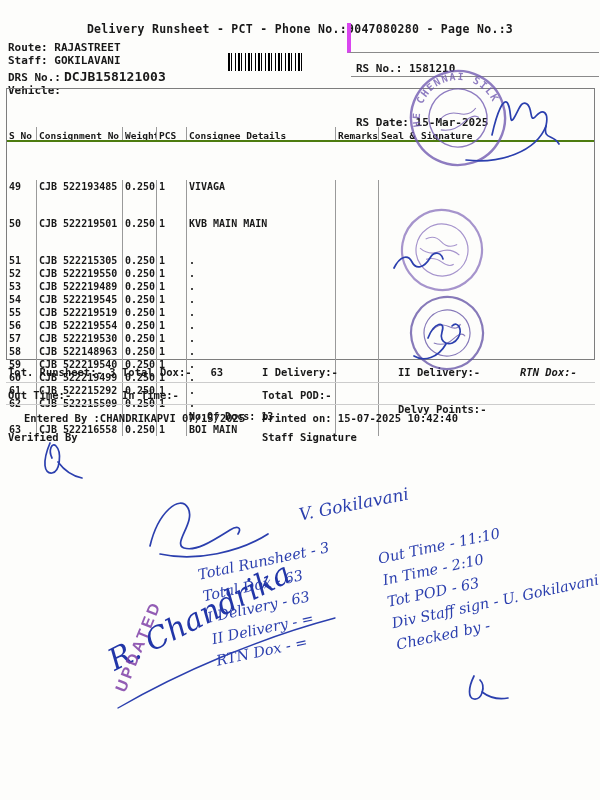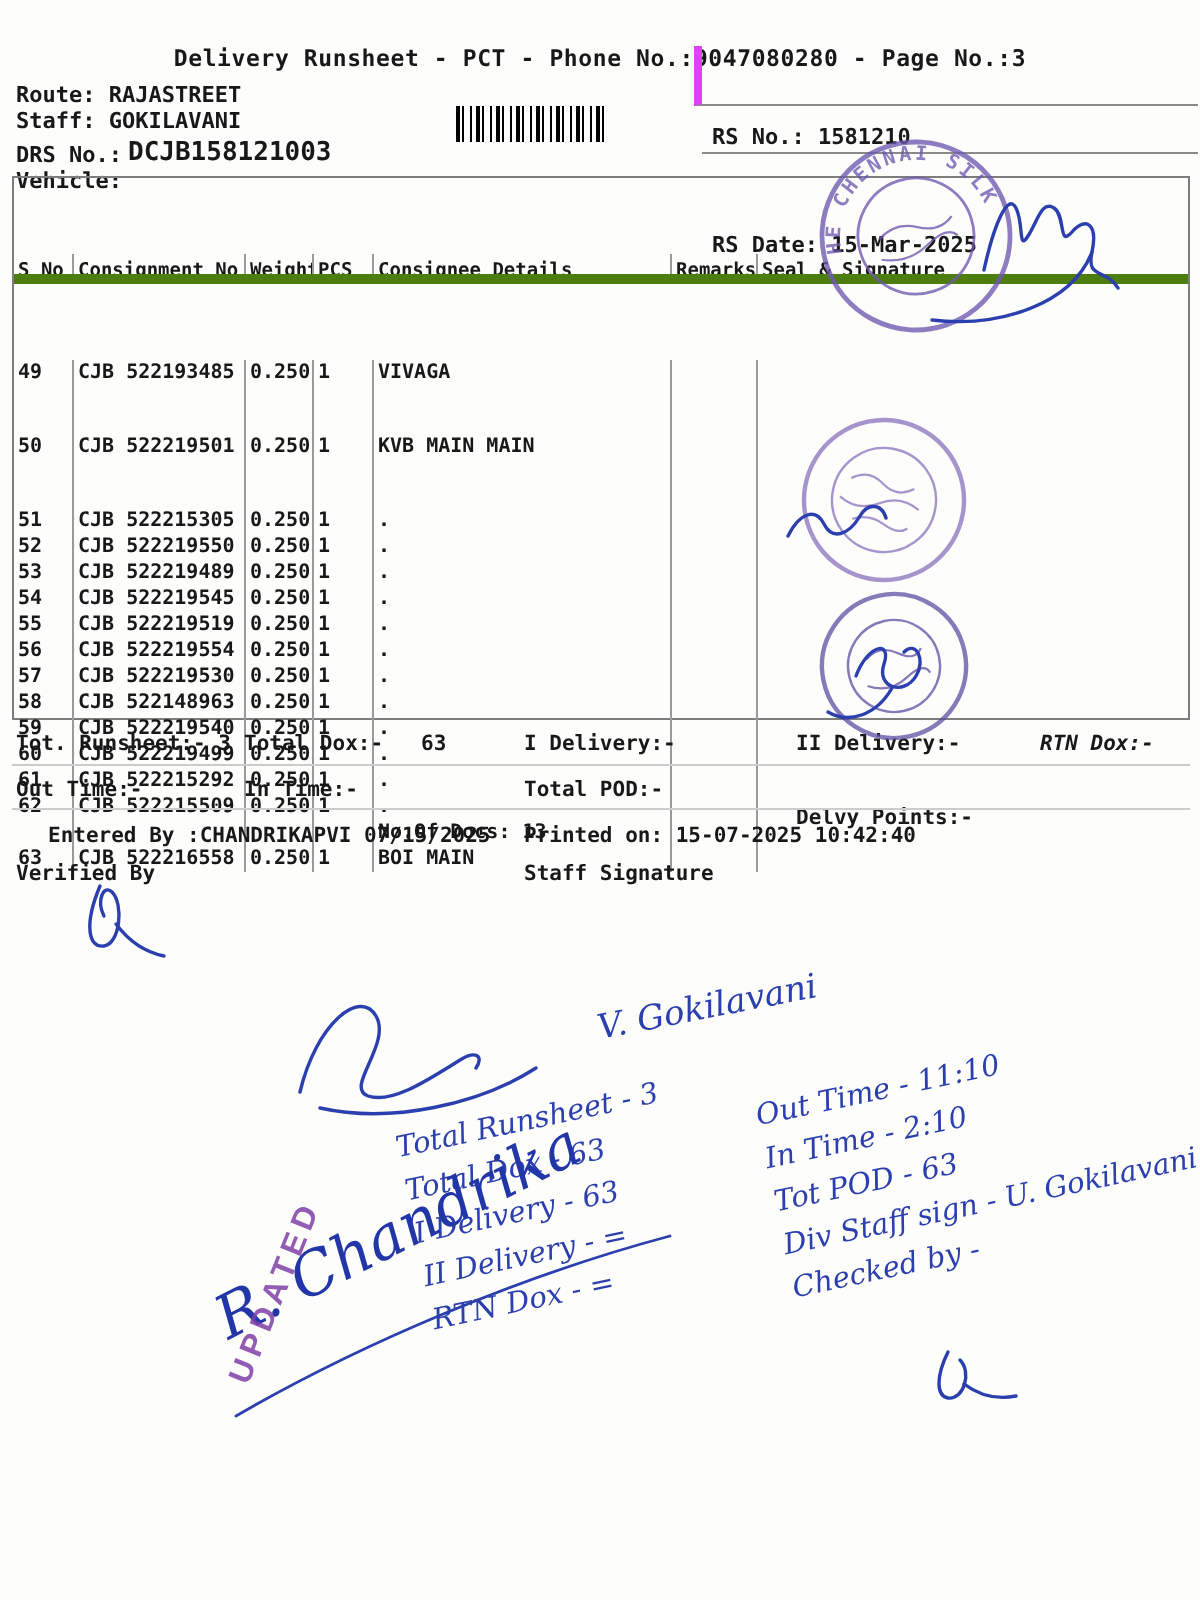--- a/index.html
+++ b/index.html
@@ -10,21 +10,21 @@
   .subtitle{top:22px;left:0;width:600px;text-align:center;font-size:11.5px;font-weight:700;letter-spacing:.3px;}
   .info{font-size:11px;font-weight:700;}
   .drsval{font-size:13px;font-weight:700;}
   .barcode{left:228px;top:53px;width:74px;height:18px;
     background:repeating-linear-gradient(90deg,#000 0 2px,#fff 2px 3px,#000 3px 4px,#fff 4px 7px,#000 7px 8px,#fff 8px 10px);}
   .rsbox{left:347px;top:23px;width:248px;height:29px;border-left:4px solid #d946ef;border-bottom:1px solid #8a8a8a;}
   .rsrow1{border-bottom:1px solid #8a8a8a;height:14px;padding:1px 0 0 5px;font-size:11px;font-weight:700;}
   .rsrow2{height:13px;padding:1px 0 0 5px;font-size:11px;font-weight:700;}
   .dtable{left:6px;top:88px;width:589px;height:272px;border:1px solid #7d7d7d;box-sizing:border-box;}
   .trow{display:grid;grid-template-columns:30px 86px 34px 30px 149px 43px auto;min-height:13px;}
-  .thead{height:15px;border-bottom:5px solid #4d7c0f;box-sizing:border-box;}
+  .thead{height:15px;border-bottom:2px solid #4d7c0f;box-sizing:border-box;}
   .thead .tcell{font-size:9.5px;padding-top:2px;}
   .tcell{border-right:1px solid #9a9a9a;padding:0 2px;font-size:10px;font-weight:700;line-height:13px;overflow:hidden;white-space:pre;}
   .tcell:last-child{border-right:none;}
   .tall{height:37px;}
   .totline{font-size:10.5px;font-weight:700;}
   .hline{height:1px;background:#ccc;left:6px;width:589px;}
   .overlay{position:absolute;left:0;top:0;width:600px;height:800px;pointer-events:none;}
   .hand{position:absolute;font-family:"DejaVu Serif",serif;font-style:italic;color:#2b3fae;white-space:pre;}
   .hand-line{line-height:22px;font-size:14.5px;}
   .notesL{left:196px;top:564px;transform:rotate(-12deg);transform-origin:left top;}

